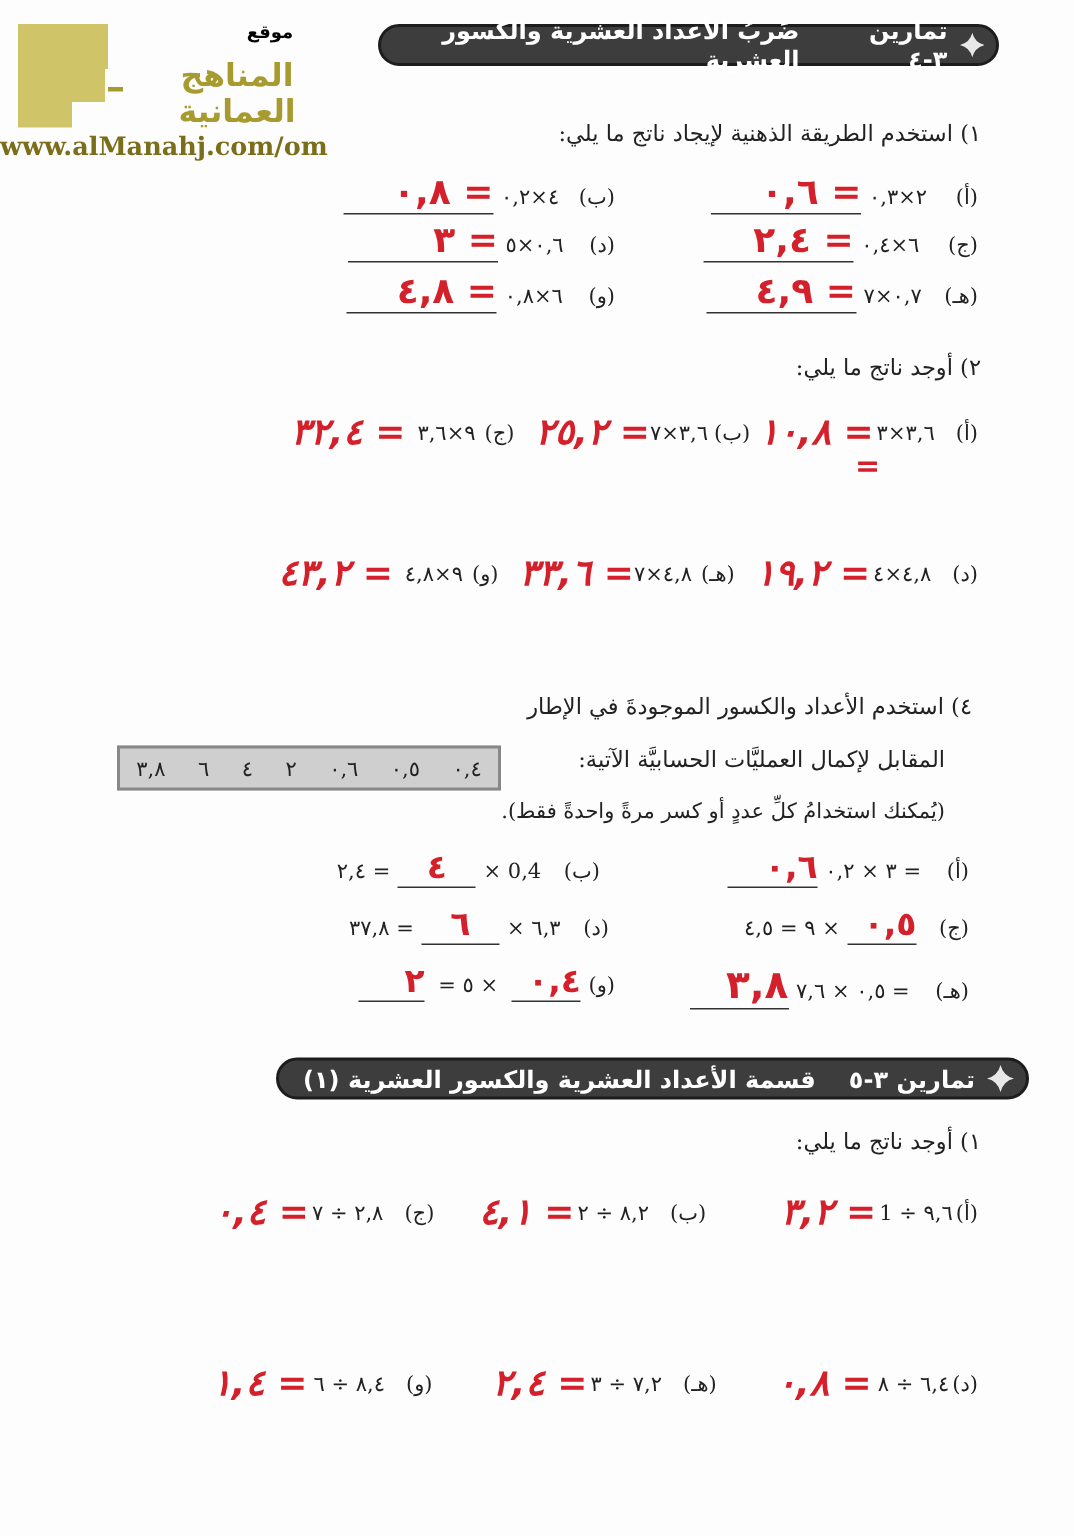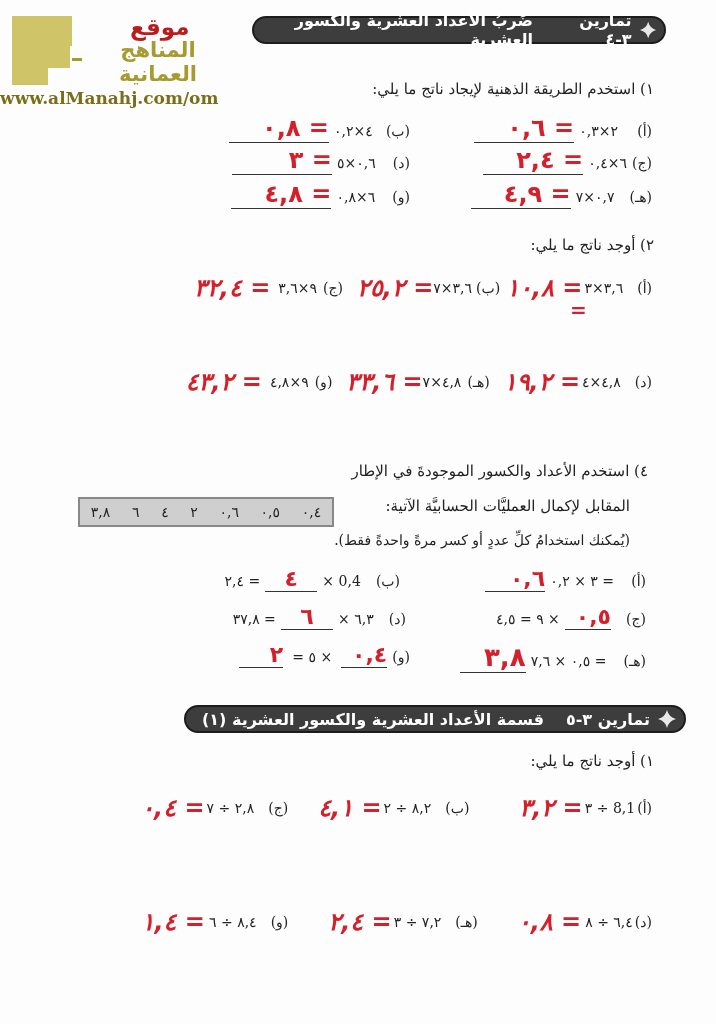--- a/index.html
+++ b/index.html
@@ -5,21 +5,21 @@
   html, body { margin:0; padding:0; }
   body {
     width:716px; height:1024px; position:relative; overflow:hidden;
     background:#fdfdfd; font-family:"DejaVu Serif", serif; color:#222;
   }
   .abs { position:absolute; }
   
   .logo-sq1 { left:12px; top:16px; width:58px; height:52px; background:#cfc468; }
   .logo-sq2 { left:12px; top:40px; width:36px; height:45px; background:#cfc468; }
   .logo-sq3 { left:32px; top:16px; width:40px; height:30px; background:#cfc468; }
-  .logo-t1 { left:130px; top:14px; width:100px; text-align:left; font-family:"DejaVu Sans", sans-serif; font-weight:bold; font-size:23px; color:#b91c1c; direction:rtl; }
+  .logo-t1 { left:130px; top:14px; width:100px; text-align:center; font-family:"DejaVu Sans", sans-serif; font-weight:bold; font-size:12px; color:#000000; direction:rtl; }
   .logo-t2 { left:78px; top:38px; width:160px; text-align:center; font-family:"DejaVu Sans", sans-serif; font-weight:bold; font-size:21px; color:#a79a2f; direction:rtl; }
   .logo-line { left:72px; top:58px; width:10px; height:3px; background:#a79a2f; }
   .logo-url { left:0px; top:88px; width:250px; font-family:"DejaVu Serif", serif; font-weight:bold; font-size:17px; color:#7a6e1a; }
   
   .bar {
     height:28px; background:#3d3d3d; border-radius:14px; border:2px solid #1d1d1d;
     color:#fff; font-family:"DejaVu Sans", sans-serif; font-weight:bold; font-size:16px;
     direction:rtl; display:flex; align-items:center; box-sizing:border-box; padding-right:8px;
   }
   .bar .diamond { width:18px; height:18px; display:inline-block; margin-left:8px; }
@@ -58,21 +58,21 @@
 
 <div class="abs q" style="right:62px;top:80px;">١)  استخدم الطريقة الذهنية لإيجاد ناتج ما يلي:</div>
 
 <div class="abs" style="right:64px;top:114px;width:240px;height:28px;direction:rtl;">
   <span class="item">(أ)</span>
   <span class="item" style="margin-right:14px;">٢×٠,٣</span>
   <span class="ans uline" style="width:100px;">= ٠,٦</span>
 </div>
 <div class="abs" style="right:64px;top:146px;width:240px;height:28px;direction:rtl;">
   <span class="item">(ج)</span>
-  <span class="item" style="">٦×٠,٤</span>
+  <span class="item" style="margin-right:14px;">٦×٠,٤</span>
   <span class="ans uline" style="width:100px;">= ٢,٤</span>
 </div>
 <div class="abs" style="right:64px;top:180px;width:240px;height:28px;direction:rtl;">
   <span class="item">(هـ)</span>
   <span class="item" style="margin-right:10px;">٠,٧×٧</span>
   <span class="ans uline" style="width:100px;">= ٤,٩</span>
 </div>
 
 <div class="abs" style="left:170px;top:114px;width:240px;height:28px;direction:rtl;">
   <span class="item">(ب)</span>
@@ -171,21 +171,21 @@
       <path d="M10 0 Q12 8 20 10 Q12 12 10 20 Q8 12 0 10 Q8 8 10 0Z" fill="#e8e8e8"></path>
     </svg>
   <span class="num">تمارين ٣-٥</span>
   <span>قسمة الأعداد العشرية والكسور العشرية (١)</span>
 </div>
 
 <div class="abs q" style="right:62px;top:752px;">١)  أوجد ناتج ما يلي:</div>
 
 <div class="abs" style="right:64px;top:786px;width:630px;height:44px;direction:rtl;display:flex;align-items:center;">
   <span class="item">(أ)</span>
-  <span class="item" style="margin-right:2px;">8,1 ÷ ٣</span>
+  <span class="item" style="margin-right:2px;">٩,٦ ÷ 1</span>
   <span class="ans ans-big" style="margin-right:2px;">= ٣,٢</span>
   <span class="item" style="margin-right:50px;">(ب)</span>
   <span class="item" style="margin-right:14px;">٨,٢ ÷ ٢</span>
   <span class="ans ans-big" style="margin-right:2px;">= ٤,١</span>
   <span class="item" style="margin-right:30px;">(ج)</span>
   <span class="item" style="margin-right:14px;">٢,٨ ÷ ٧</span>
   <span class="ans ans-big" style="margin-right:2px;">= ٠,٤</span>
 </div>
 
 <div class="abs" style="right:64px;top:900px;width:630px;height:44px;direction:rtl;display:flex;align-items:center;">

